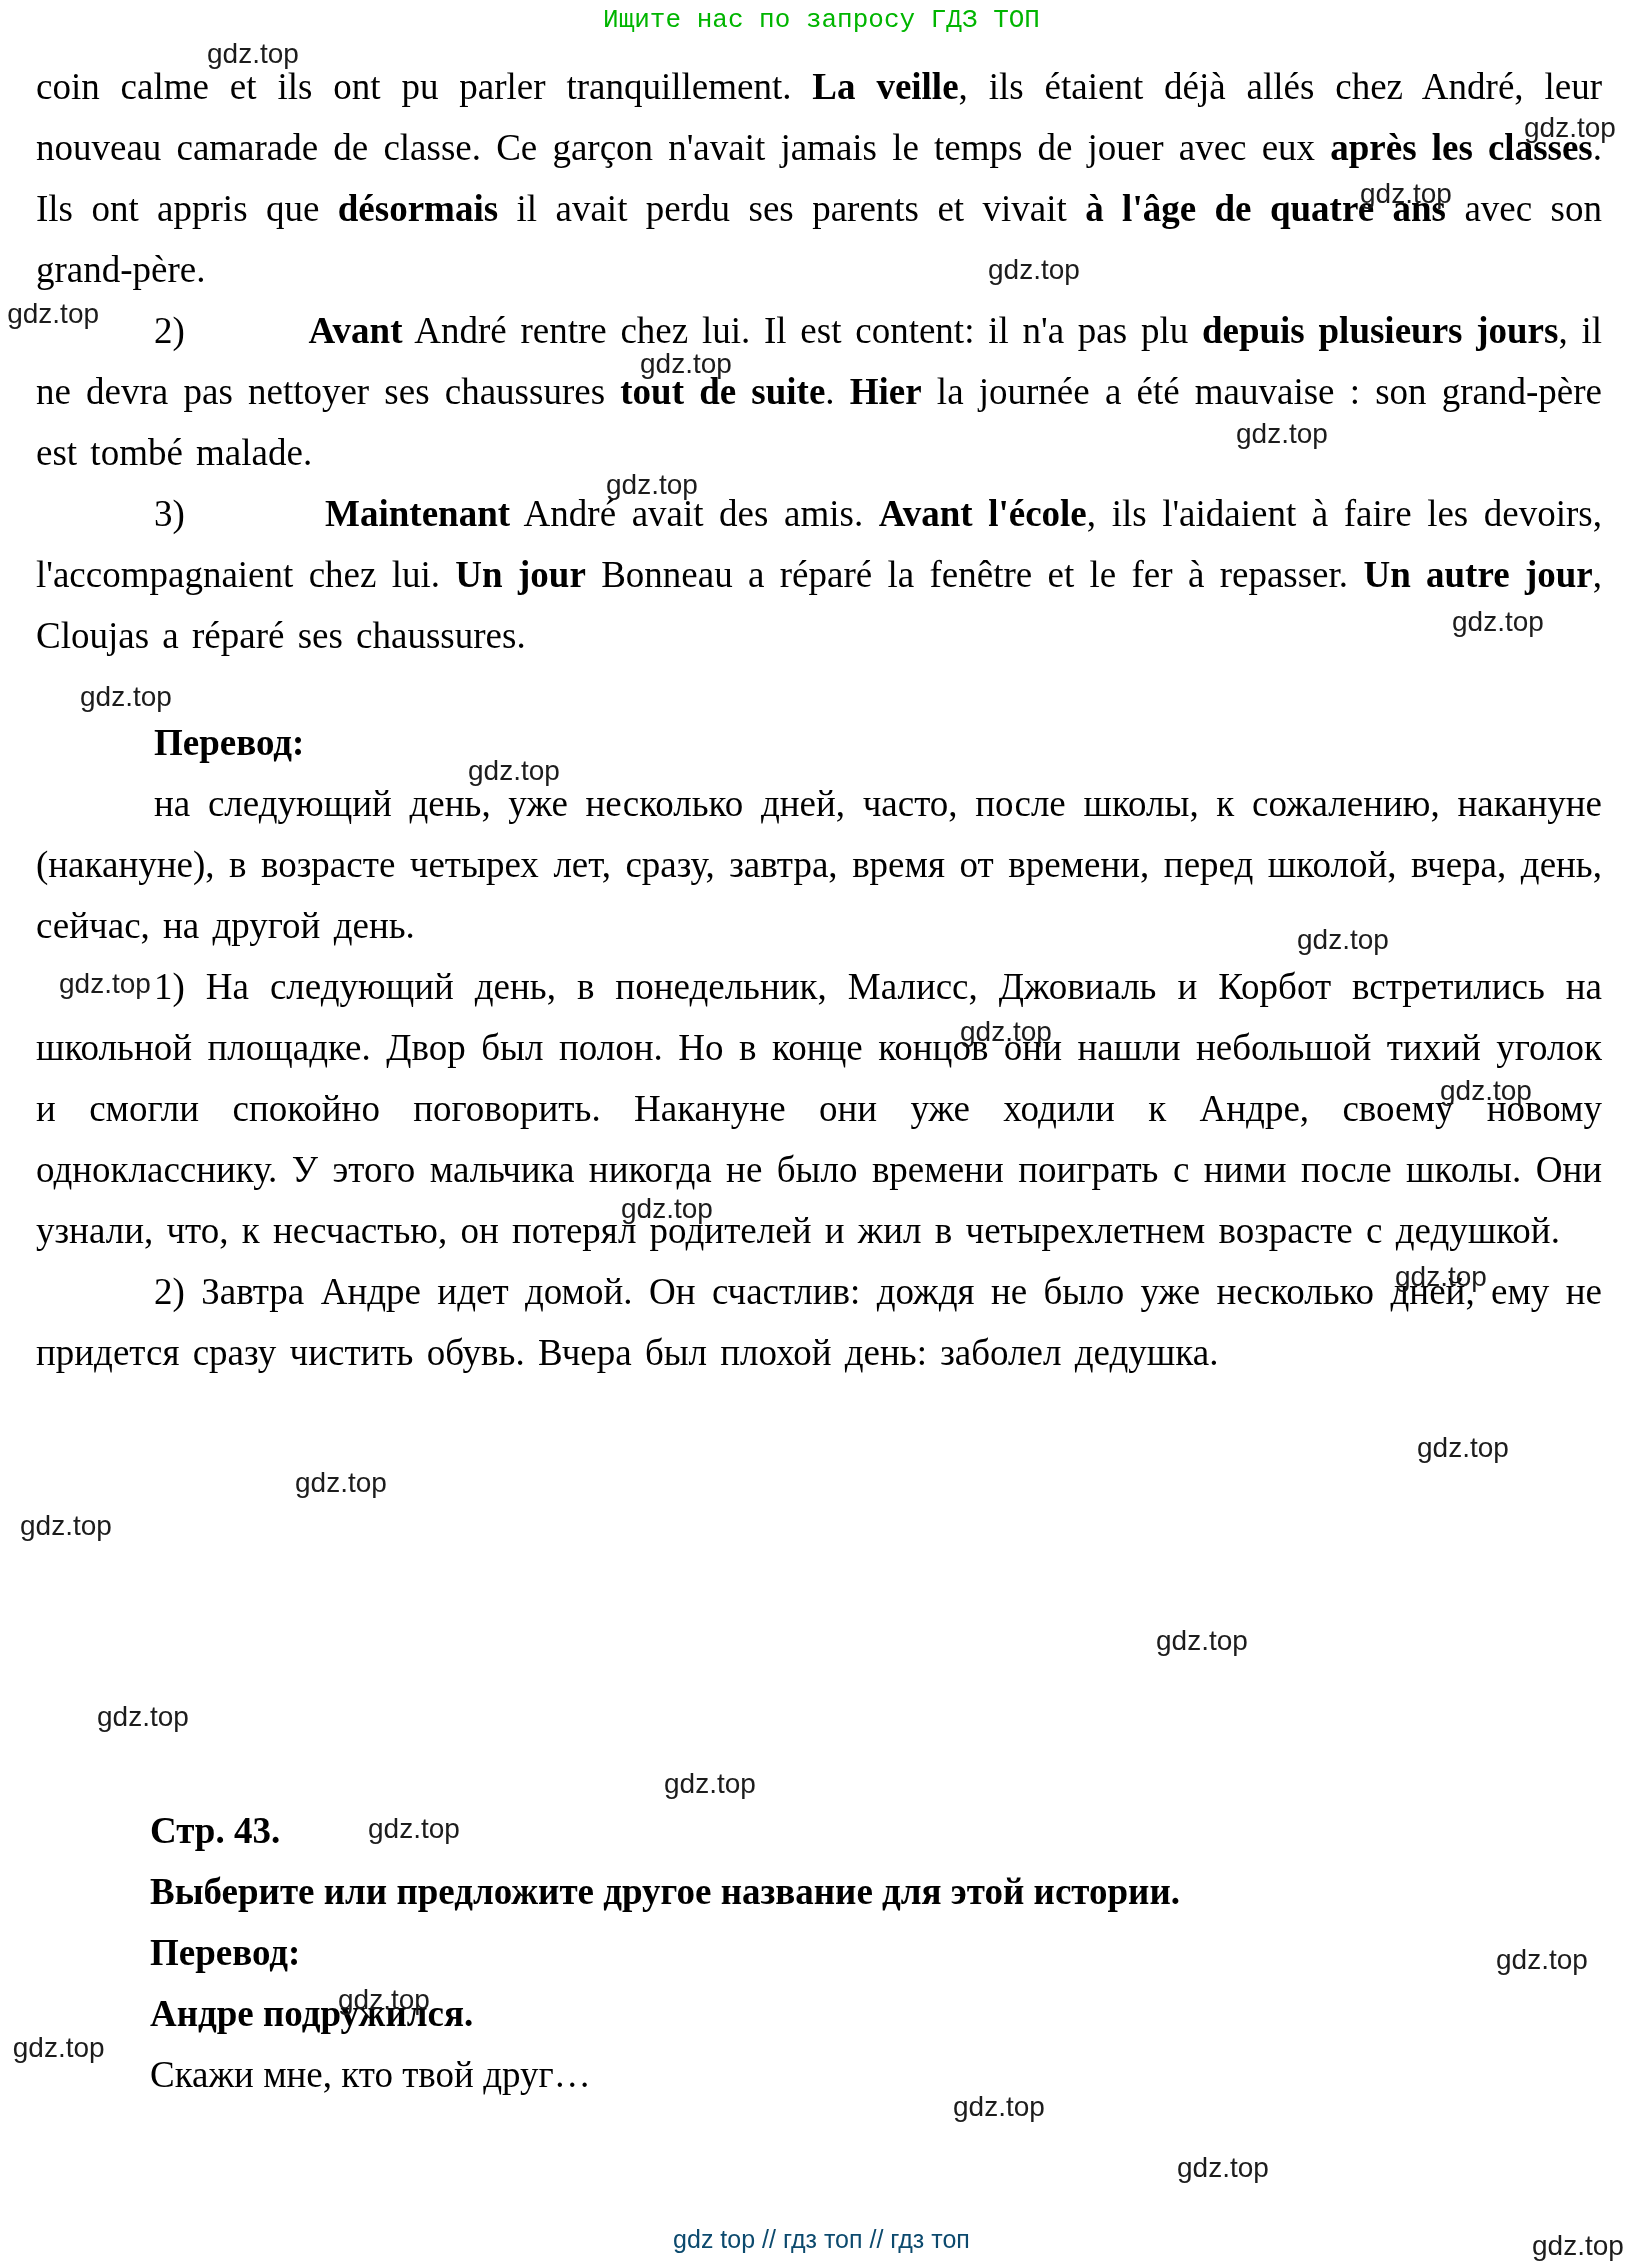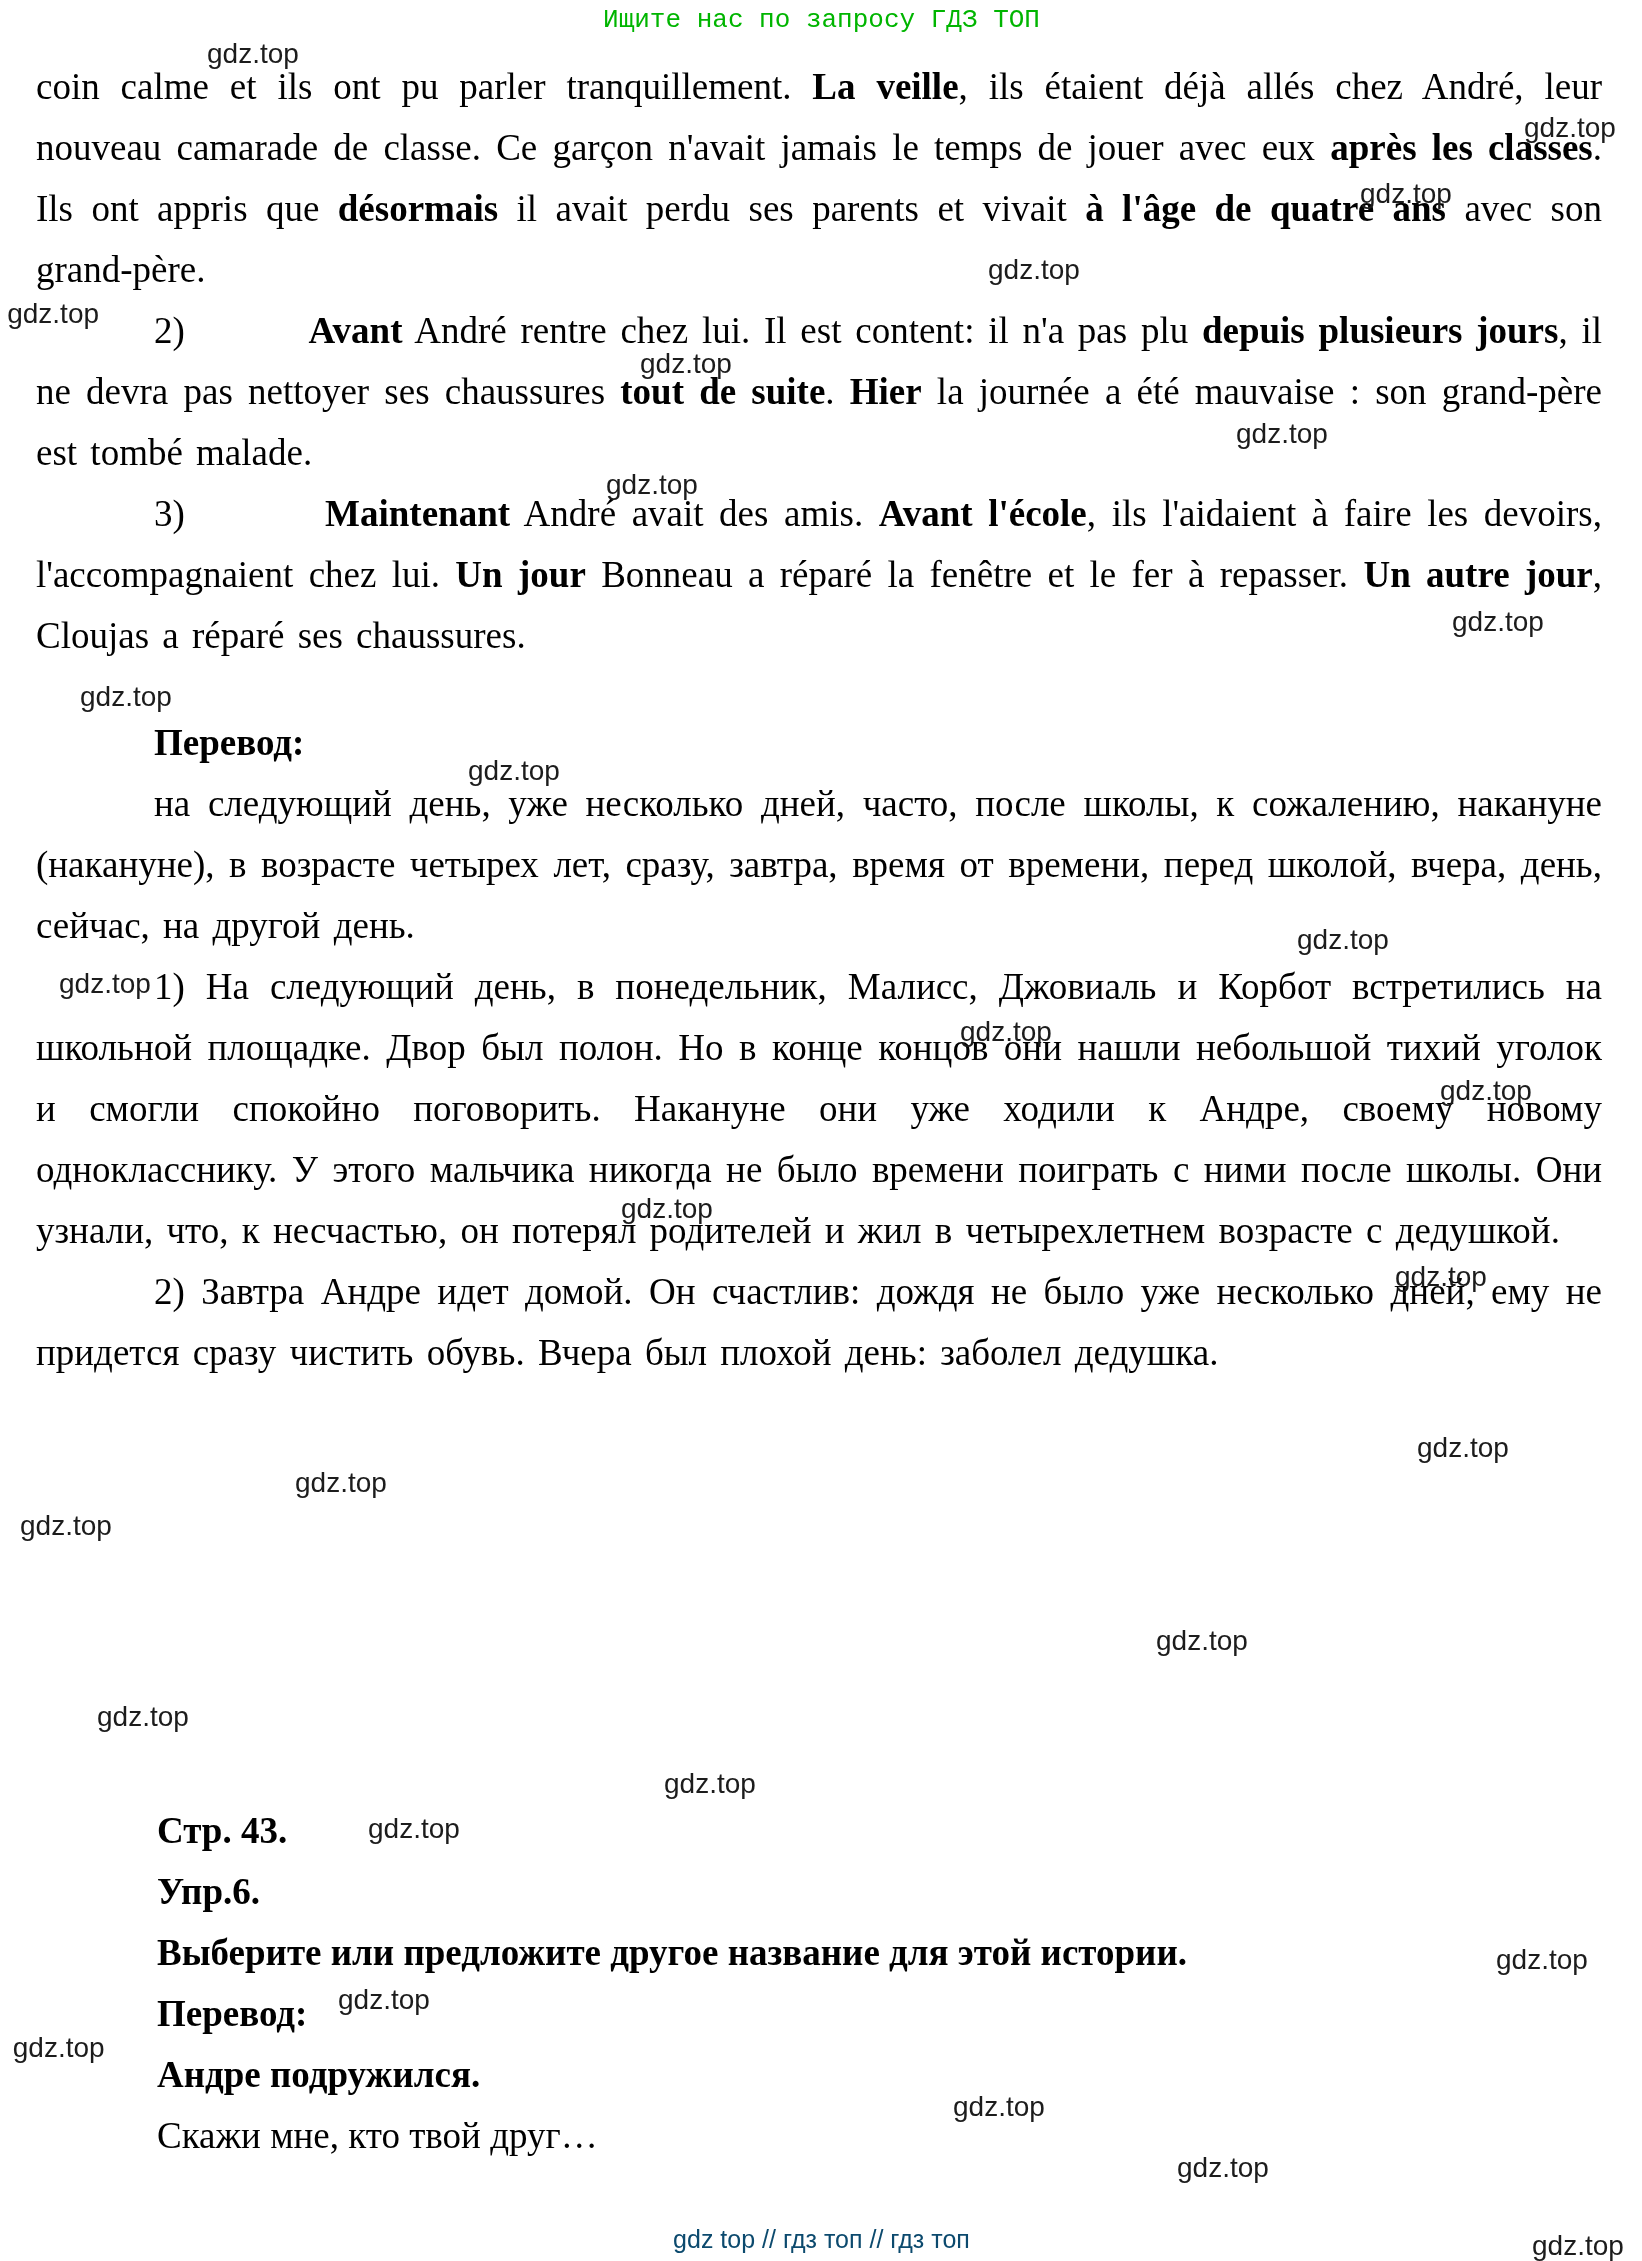--- a/index.html
+++ b/index.html
@@ -43,21 +43,21 @@
   }
   .para {
     text-align: justify;
     word-spacing: 4px;
   }
   .para.indent { text-indent: 118px; }
   .para.gap-md { margin-top: 46px; }
   .exercise {
     position: absolute;
     top: 1800px;
-    left: 157px;
+    left: 150px;
     width: 1448px;
     font-size: 37px;
     line-height: 61px;
   }
   .exercise .para { text-align: left; word-spacing: normal; }
   .wm-layer {
     position: absolute;
     inset: 0;
     pointer-events: none;
   }
@@ -82,21 +82,20 @@
       <p class="para indent"><span>2)&nbsp;&nbsp;&nbsp;&nbsp;&nbsp;&nbsp;&nbsp;&nbsp; </span><b>Avant</b><span> André rentre chez lui. Il est content: il n'a pas plu </span><b>depuis plusieurs jours</b><span>, il ne devra pas nettoyer ses chaussures </span><b>tout de suite</b><span>. </span><b>Hier</b><span> la journée a été mauvaise : son grand-père est tombé malade.</span></p>
       <p class="para indent"><span>3)&nbsp;&nbsp;&nbsp;&nbsp;&nbsp;&nbsp;&nbsp;&nbsp; </span><b>Maintenant</b><span> André avait des amis. </span><b>Avant l'école</b><span>, ils l'aidaient à faire les devoirs, l'accompagnaient chez lui. </span><b>Un jour</b><span> Bonneau a réparé la fenêtre et le fer à repasser. </span><b>Un autre jour</b><span>, Cloujas a réparé ses chaussures.</span></p>
       <p class="para indent gap-md"><b>Перевод:</b></p>
       <p class="para indent"><span>на следующий день, уже несколько дней, часто, после школы, к сожалению, накануне (накануне), в возрасте четырех лет, сразу, завтра, время от времени, перед школой, вчера, день, сейчас, на другой день.</span></p>
       <p class="para indent"><span>1) На следующий день, в понедельник, Малисс, Джовиаль и Корбот встретились на школьной площадке. Двор был полон. Но в конце концов они нашли небольшой тихий уголок и смогли спокойно поговорить. Накануне они уже ходили к Андре, своему новому однокласснику. У этого мальчика никогда не было времени поиграть с ними после школы. Они узнали, что, к несчастью, он потерял родителей и жил в четырехлетнем возрасте с дедушкой.</span></p>
       <p class="para indent"><span>2) Завтра Андре идет домой. Он счастлив: дождя не было уже несколько дней, ему не придется сразу чистить обувь. Вчера был плохой день: заболел дедушка.</span></p>
     </div>
 
   <div class="exercise">
       <p class="para"><b>Стр. 43.</b></p>
-      <p class="para"><b>Упр.6.</b></p>
       <p class="para"><b>Выберите или предложите другое название для этой истории.</b></p>
       <p class="para"><b>Перевод:</b></p>
       <p class="para"><b>Андре подружился.</b></p>
       <p class="para"><span>Скажи мне, кто твой друг…</span></p>
     </div>
 
   <div class="wm-layer">
       <span class="wm" style="left: 207px; top: 38px; color: rgb(28, 28, 28);">gdz.top</span>
       <span class="wm" style="left: 1524px; top: 112px; color: rgb(28, 28, 28);">gdz.top</span>
       <span class="wm" style="left: 1360px; top: 178px; color: rgb(28, 28, 28);">gdz.top</span>

